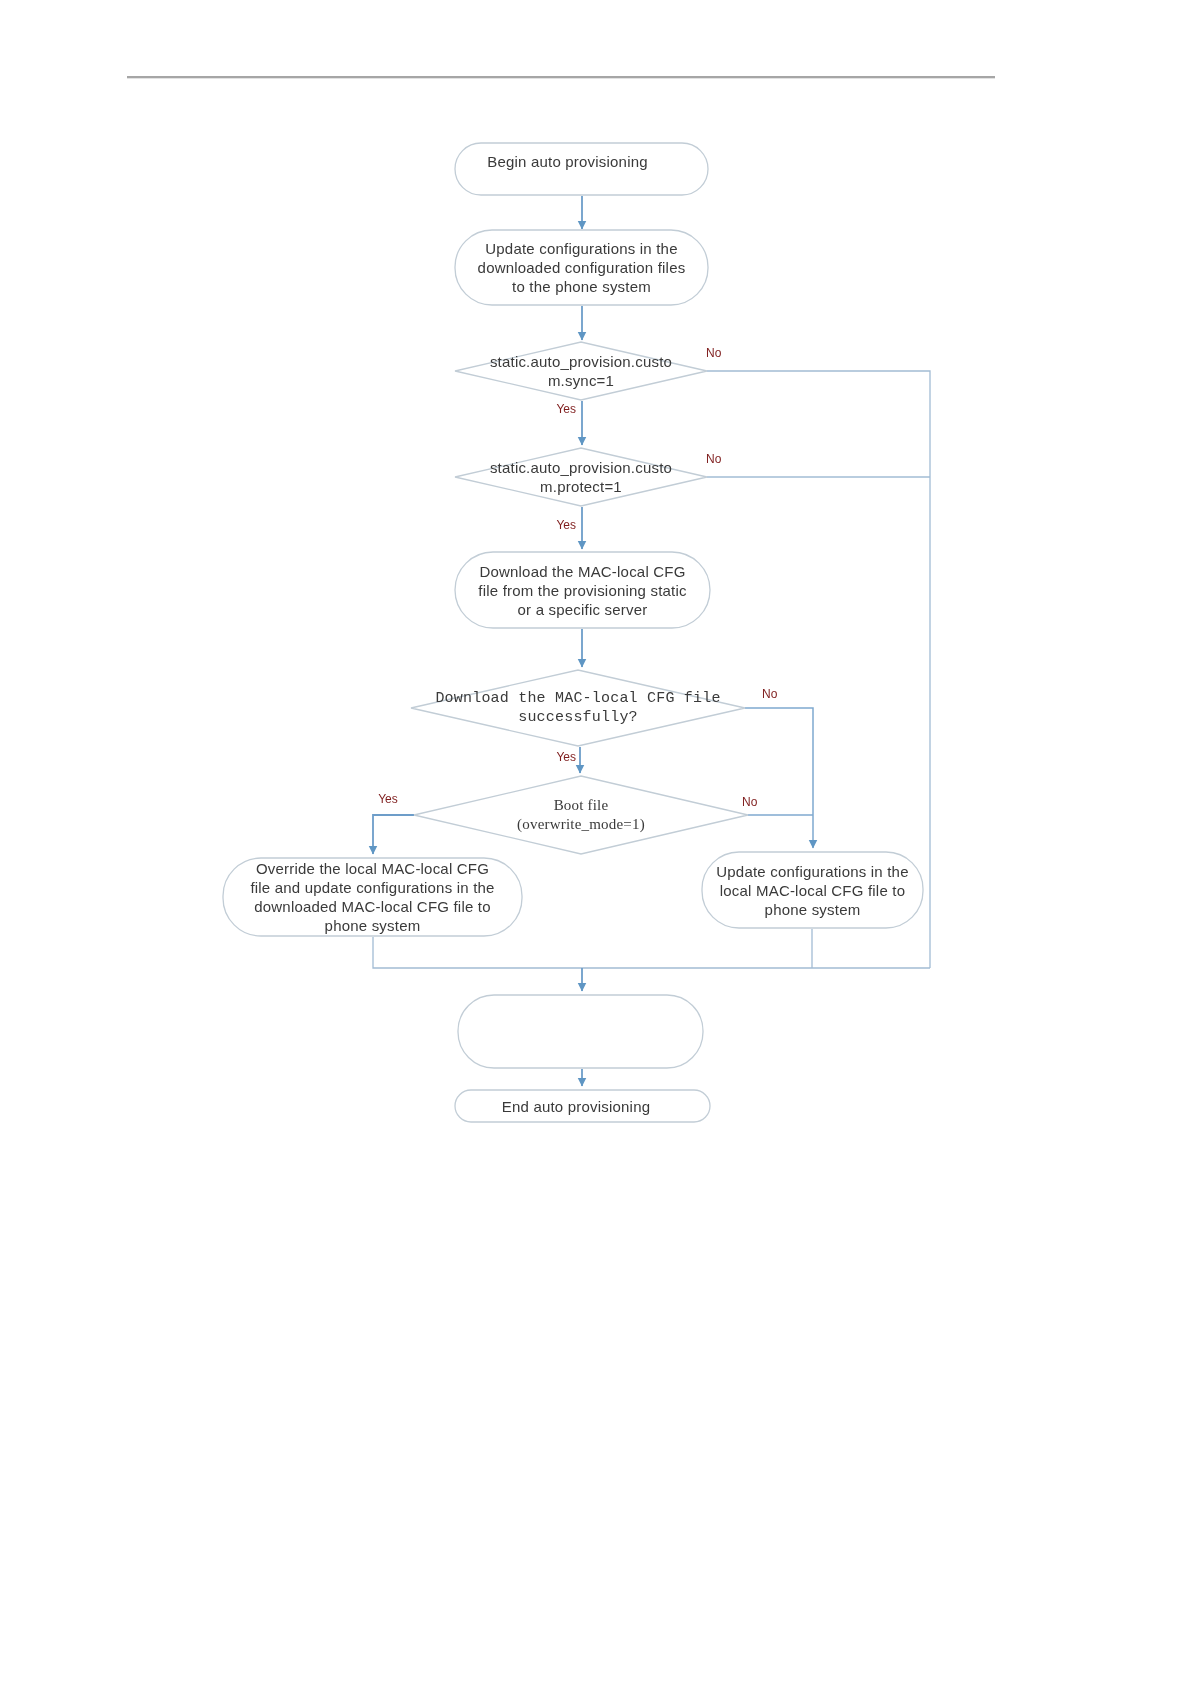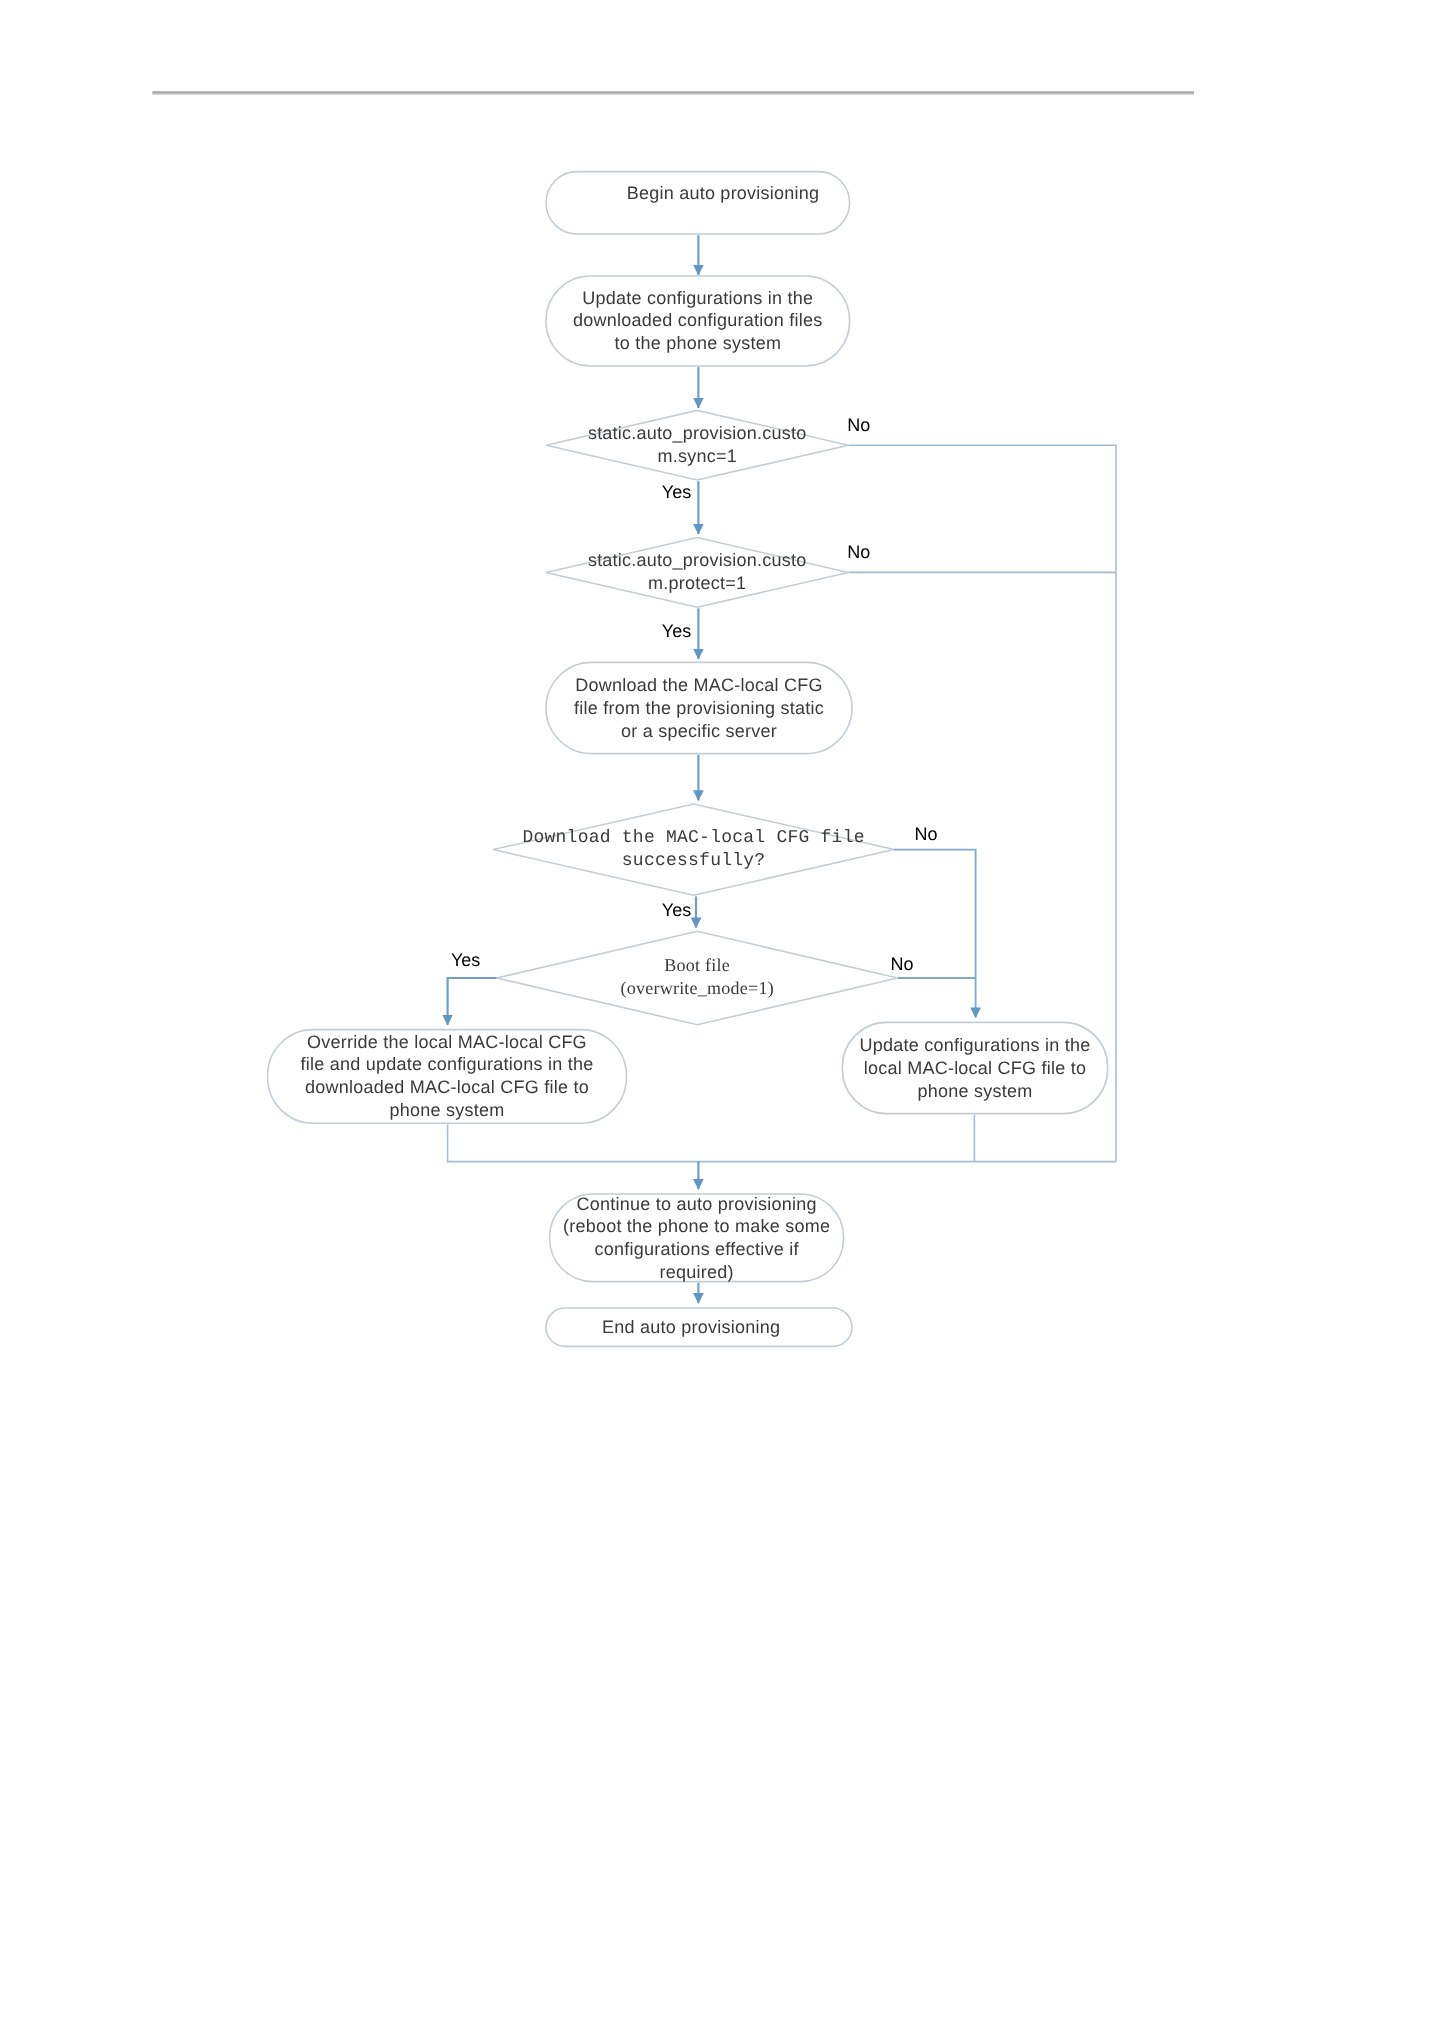--- a/index.html
+++ b/index.html
@@ -28,22 +28,22 @@
     justify-content: center;
     text-align: center;
     white-space: pre;
     font-size: 15px;
     line-height: 19px;
     color: #3a3a3a;
     letter-spacing: 0.2px;
   }
   .branch-label {
     position: absolute;
-    font-size: 15px;
-    color: #000000;
+    font-size: 12px;
+    color: #7f1d1d;
     white-space: pre;
   }
   .align-right { text-align: right; }
   .align-center { text-align: center; }
 </style>
 </head>
 <body>
 
 <div class="page">
 
@@ -87,21 +87,21 @@
       <rect x="455" y="552" width="255" height="76" rx="38" ry="38"></rect>
       <polygon points="411,708 578,670 745,708 578,746"></polygon>
       <polygon points="414,815 581,776 748,815 581,854"></polygon>
       <rect x="223" y="858" width="299" height="78" rx="38" ry="38"></rect>
       <rect x="702" y="852" width="221" height="76" rx="37" ry="37"></rect>
       <rect x="458" y="995" width="245" height="73" rx="36" ry="36"></rect>
       <rect x="455" y="1090" width="255" height="32" rx="16" ry="16"></rect>
     </g>
   </svg>
 
-  <div class="node-text" style="left:476px; top:143px; width:253px; height:36px;">Begin auto provisioning</div>
+  <div class="node-text" style="left:441px; top:143px; width:253px; height:36px;">Begin auto provisioning</div>
 
   <div class="node-text" style="left:445px; top:230px; width:273px; height:75px;">Update configurations in the
 downloaded configuration files
 to the phone system</div>
 
   <div class="node-text" style="left:455px; top:342px; width:252px; height:58px;">static.auto_provision.custo
 m.sync=1</div>
 
   <div class="node-text" style="left:455px; top:448px; width:252px; height:58px;">static.auto_provision.custo
 m.protect=1</div>
@@ -118,24 +118,20 @@
 
   <div class="node-text" style="left:218px; top:858px; width:309px; height:78px;text-align:center;">Override the local MAC-local CFG
 file and update configurations in the
 downloaded MAC-local CFG file to
 phone system</div>
 
   <div class="node-text" style="left:692px; top:852px; width:241px; height:76px;">Update configurations in the
 local MAC-local CFG file to
 phone system</div>
 
-  <div class="node-text" style="left:448px; top:995px; width:265px; height:73px;">Continue to auto provisioning
-(reboot the phone to make some
-configurations effective if
-required)</div>
 
   <div class="node-text" style="left:455px; top:1090px; width:242px; height:32px;">End auto provisioning</div>
 
   <div class="branch-label align-right" style="left:528px; top:402px; width:48px;">Yes</div>
   <div class="branch-label" style="left:706px; top:346px; width:48px;">No</div>
 
   <div class="branch-label align-right" style="left:528px; top:518px; width:48px;">Yes</div>
   <div class="branch-label" style="left:706px; top:452px; width:48px;">No</div>
 
   <div class="branch-label align-right" style="left:528px; top:750px; width:48px;">Yes</div>

